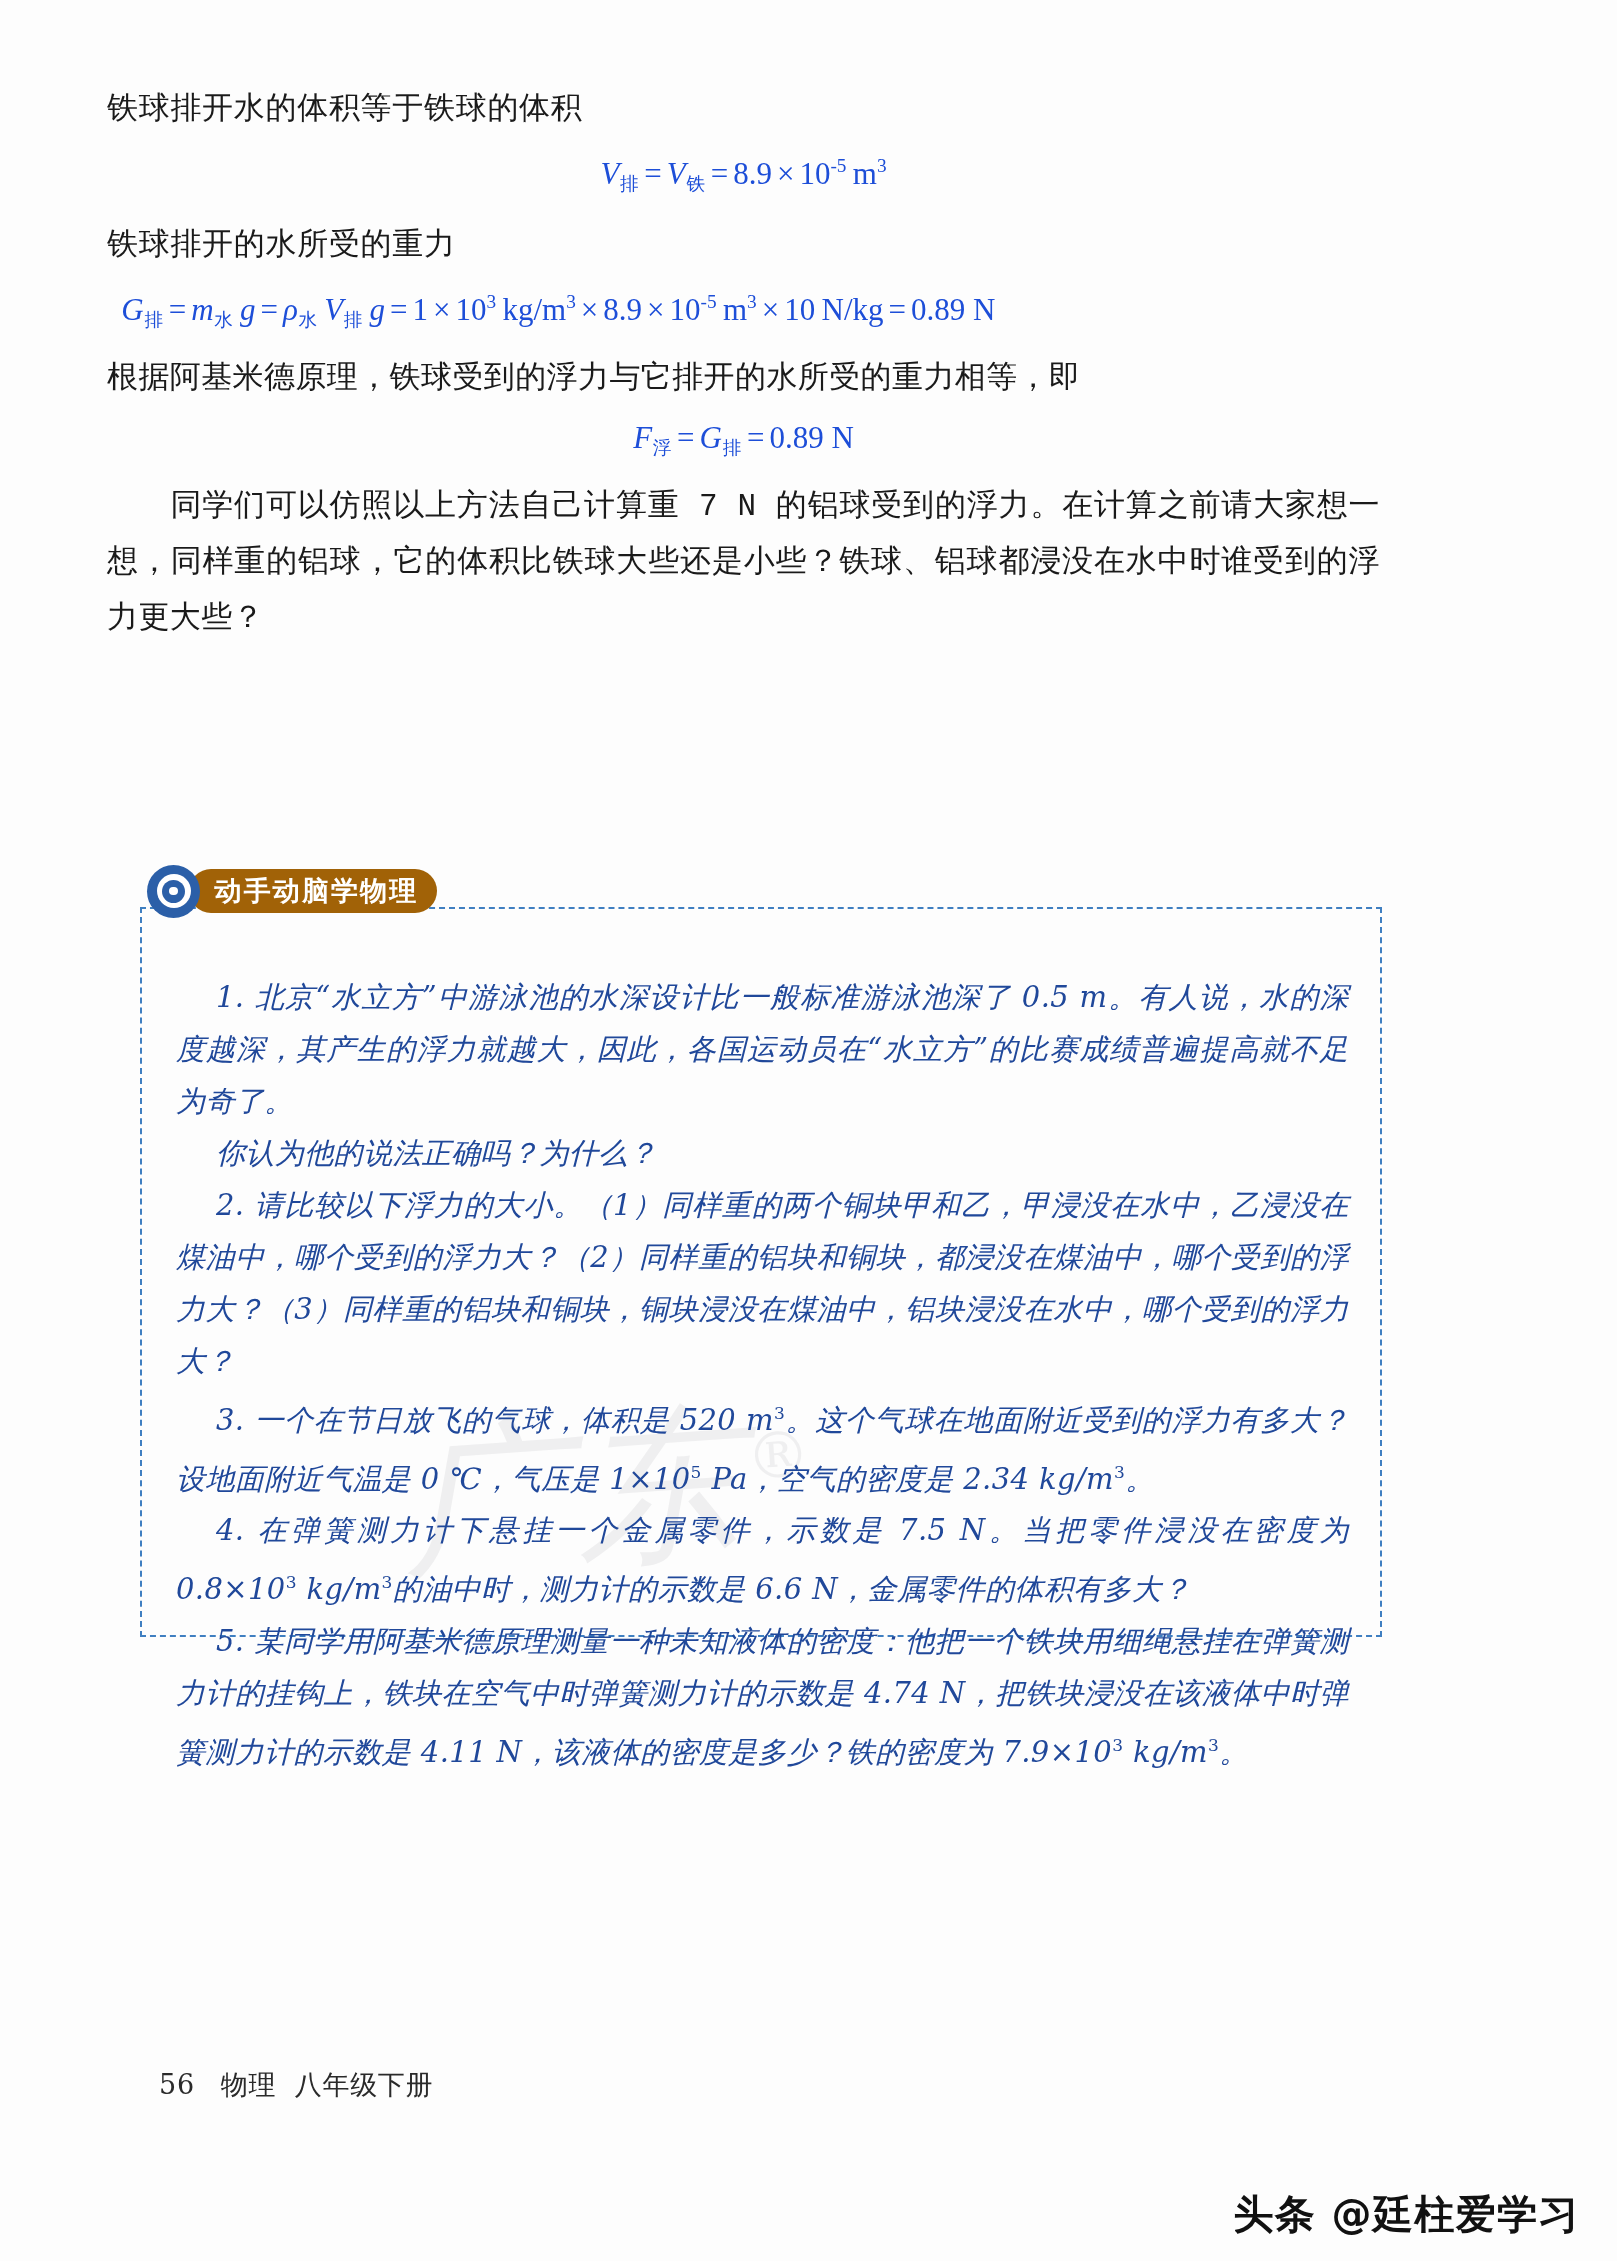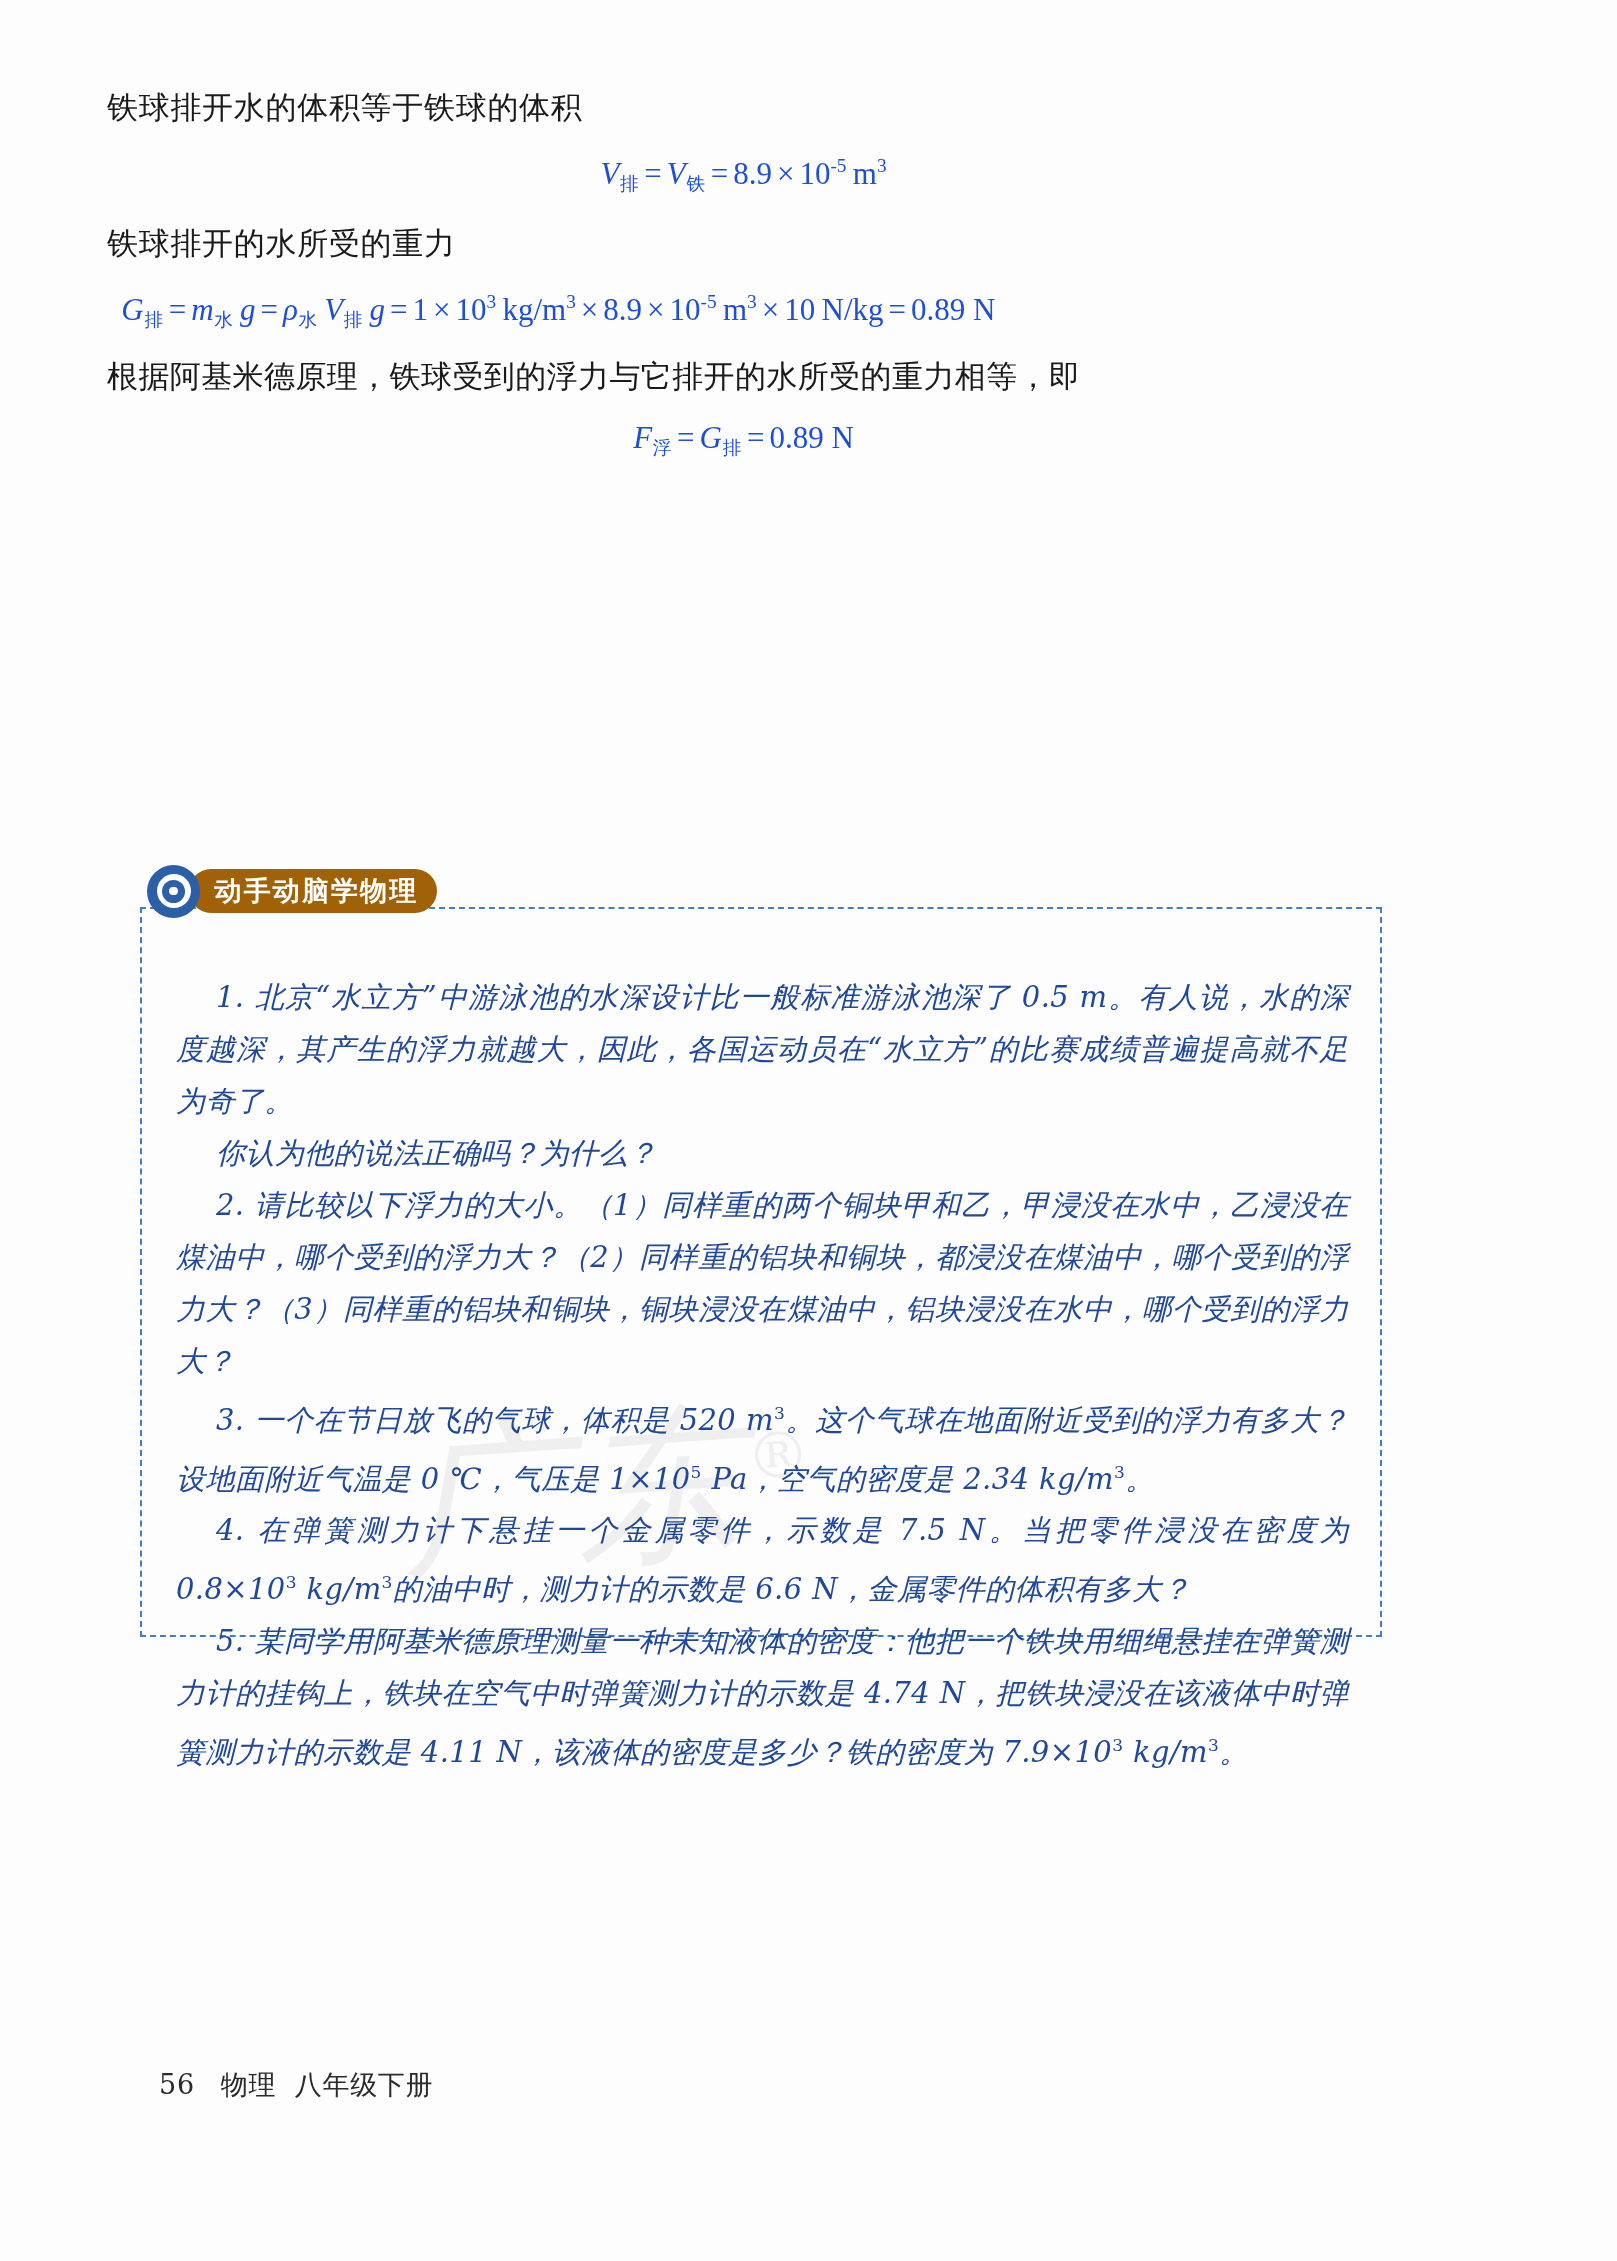--- a/index.html
+++ b/index.html
@@ -225,20 +225,21 @@
     <div class="eq center-left">
       <i>G</i><span class="sub">排</span><span class="op">=</span><i>m</i><span class="sub">水</span><i class="sp">g</i><span class="op">=</span><i>ρ</i><span class="sub">水</span><i class="sp">V</i><span class="sub">排</span><i class="sp">g</i><span class="op">=</span><span>1</span><span class="op">×</span><span>10</span><span class="sup">3</span><span class="sp">kg/m</span><span class="sup">3</span><span class="op">×</span><span>8.9</span><span class="op">×</span><span>10</span><span class="sup">-5</span><span class="sp">m</span><span class="sup">3</span><span class="op">×</span><span>10</span><span class="sp">N/kg</span><span class="op">=</span><span>0.89 N</span>
     </div>
 
     <div class="para">根据阿基米德原理，铁球受到的浮力与它排开的水所受的重力相等，即</div>
 
     <div class="eq center">
       <i>F</i><span class="sub">浮</span><span class="op">=</span><i>G</i><span class="sub">排</span><span class="op">=</span><span>0.89 N</span>
     </div>
 
+    <div class="para"><span class="indent"></span><span>同学们可以仿照以上方法自己计算重 7 N 的铝球受到的浮力。在计算之前请大家想一想，同样重的铝球，它的体积比铁球大些还是小些？铁球、铝球都浸没在水中时谁受到的浮力更大些？</span></div>
 
   </div>
 
   <div class="badge">
     <div class="badge-icon">
       <div class="ring">
         <div class="inner">
           <div class="dot"></div>
         </div>
       </div>
@@ -272,15 +273,16 @@
     <div class="q">
       <span class="qi"></span><span class="num">5.</span>&nbsp;<span>某同学用阿基米德原理测量一种未知液体的密度：他把一个铁块用细绳悬挂在弹簧测力计的挂钩上，铁块在空气中时弹簧测力计的示数是 4.74 N，把铁块浸没在该液体中时弹簧测力计的示数是 4.11 N，该液体的密度是多少？铁的密度为 7.9×10</span><sup>3</sup><span> kg/m</span><sup>3</sup><span>。</span>
     </div>
 
   </div>
 
   <div class="footer">
     <span class="pg">56</span><span>物理</span><span class="sep"></span><span>八年级下册</span>
   </div>
 
+  <div class="wm-brand">头条 @廷柱爱学习</div>
 
 </div>
 
 
 </body></html>

